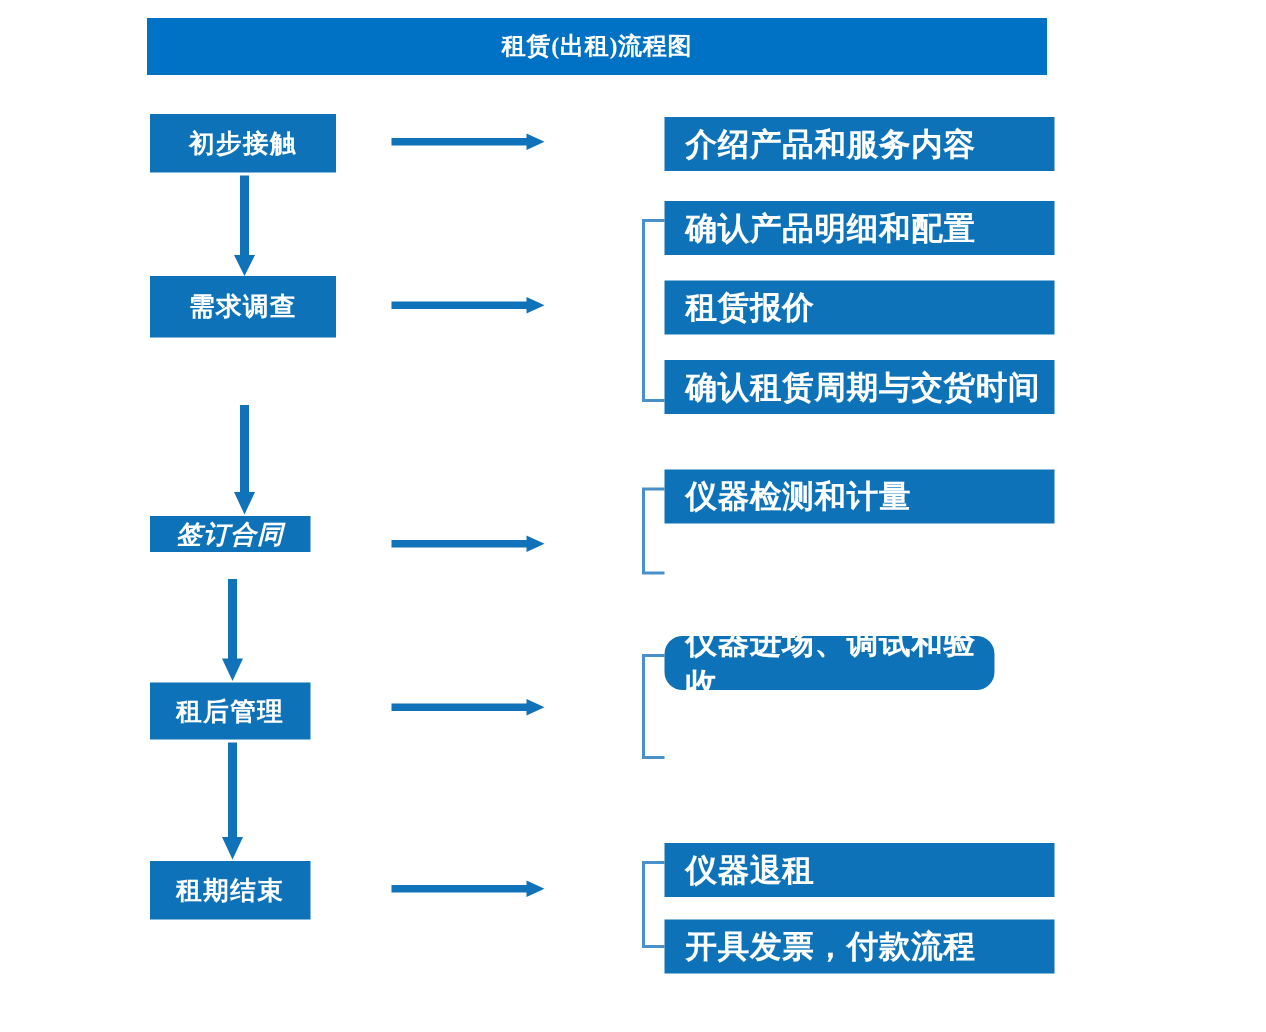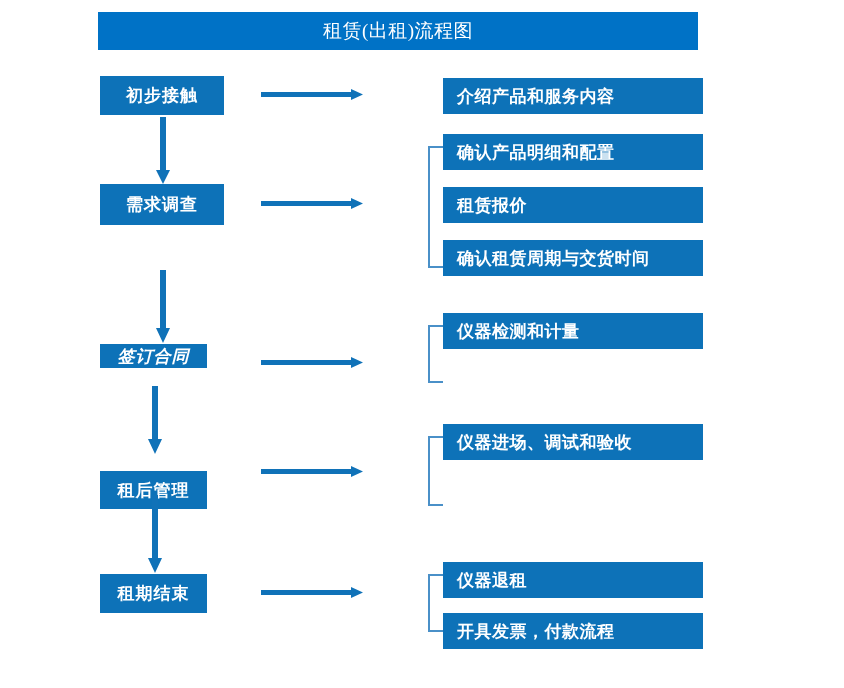--- a/index.html
+++ b/index.html
@@ -21,43 +21,43 @@
     position: absolute;
     left: 98px;
     top: 12px;
     width: 600px;
     height: 38px;
     background: #0072c6;
     color: #ffffff;
     display: flex;
     align-items: center;
     justify-content: center;
-    font-size: 19px;
-    font-weight: normal;
+    font-size: 16px;
+    font-weight: bold;
     letter-spacing: 0.5px;
   }
   .stage-box {
     position: absolute;
     background: #0d72b8;
     color: #ffffff;
     display: flex;
     align-items: center;
     justify-content: center;
     font-size: 17px;
     font-weight: bold;
     letter-spacing: 1px;
   }
   .detail-box {
     position: absolute;
     background: #0d72b8;
     color: #ffffff;
     display: flex;
     align-items: center;
     justify-content: flex-start;
-    font-size: 17px;
+    font-size: 21px;
     font-weight: bold;
     padding-left: 14px;
     box-sizing: border-box;
     letter-spacing: 0.5px;
   }
   .h-arrow {
     position: absolute;
     height: 14px;
   }
   .v-arrow {
@@ -75,21 +75,21 @@
 <div id="canvas">
 
   <div class="title-bar">租赁(出租)流程图</div>
 
   <div class="stage-box" style="left:100px; top:76px; width:124px; height:39px;">初步接触</div>
 
   <div class="stage-box" style="left:100px; top:184px; width:124px; height:41px;">需求调查</div>
 
   <div class="stage-box" style="left:100px; top:344px; width:107px; height:24px;font-style:italic;">签订合同</div>
 
-  <div class="stage-box" style="left:100px; top:455px; width:107px; height:38px;margin-top:16px;">租后管理</div>
+  <div class="stage-box" style="left:100px; top:455px; width:107px; height:38px;">租后管理</div>
 
   <div class="stage-box" style="left:100px; top:574px; width:107px; height:39px;">租期结束</div>
 
   <div class="v-arrow" style="left:155px; top:117px; height:68px;">
     <svg width="16" height="68" viewBox="0 0 16 68">
       <rect x="5" y="0" width="6" height="55" fill="#1072b8"></rect>
       <polygon points="1,53 15,53 8,67" fill="#1072b8"></polygon>
     </svg>
   </div>
 
@@ -171,21 +171,21 @@
 
   <div class="detail-box" style="left:443px; top:313px; width:260px; height:36px;">仪器检测和计量</div>
 
 
   <div class="bracket" style="left:413px; top:436px;">
     <svg width="32" height="70" viewBox="0 0 32 70">
       <path d="M30 1 L16 1 L16 69 L30 69" fill="none" stroke="#4a90c8" stroke-width="2"></path>
     </svg>
   </div>
 
-  <div class="detail-box" style="left:443px; top:424px; width:260px; height:36px;">仪器进场、调试和验收</div>
+  <div class="detail-box" style="left:443px; top:424px; width:220px; height:36px;border-radius:12px;">仪器进场、调试和验收</div>
 
 
   <div class="bracket" style="left:413px; top:574px;">
     <svg width="32" height="58" viewBox="0 0 32 58">
       <path d="M30 1 L16 1 L16 57 L30 57" fill="none" stroke="#4a90c8" stroke-width="2"></path>
     </svg>
   </div>
 
   <div class="detail-box" style="left:443px; top:562px; width:260px; height:36px;">仪器退租</div>
 

